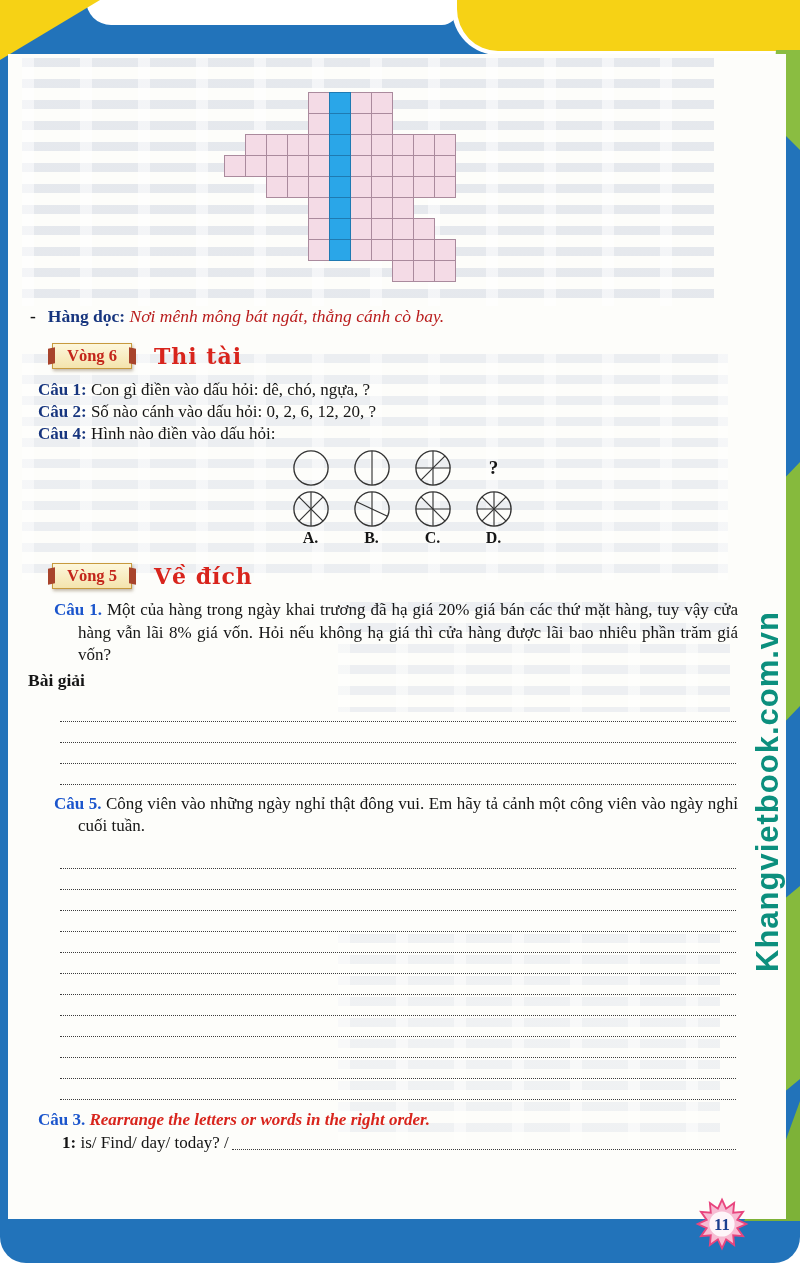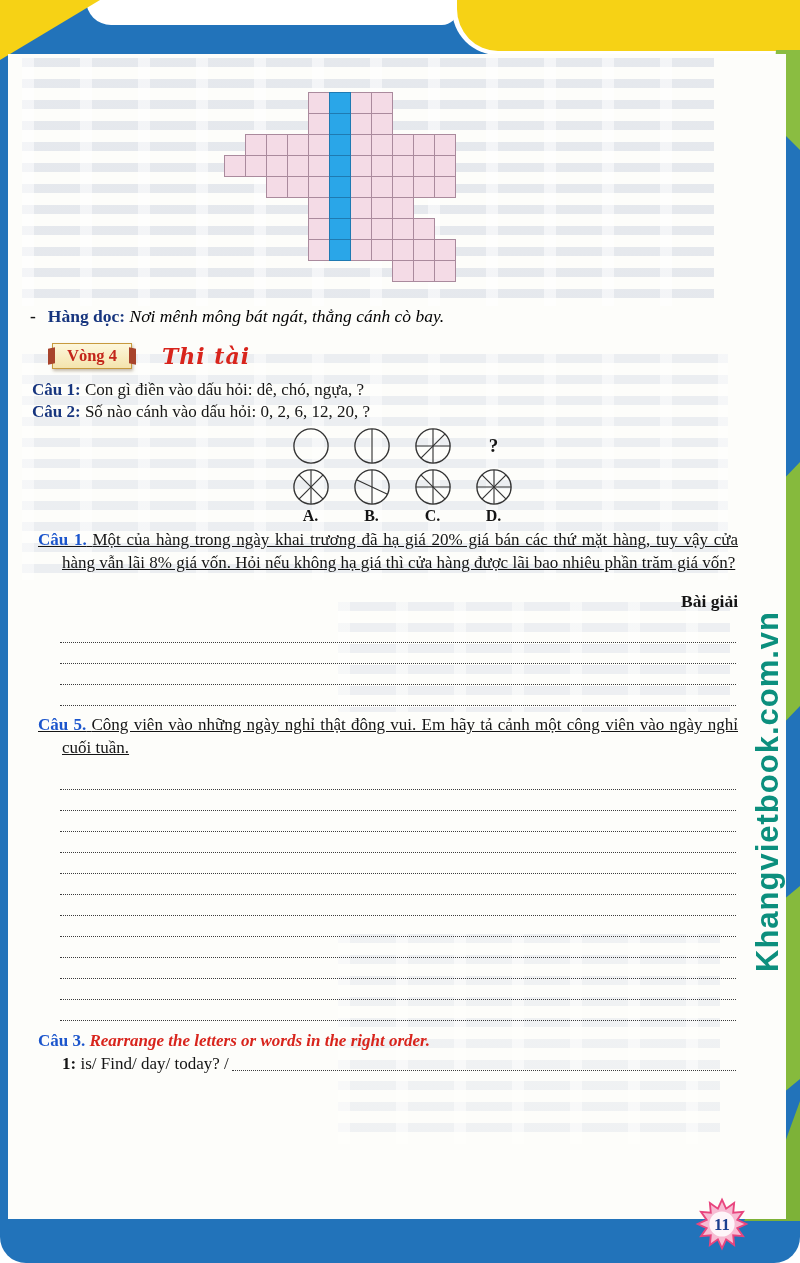--- a/index.html
+++ b/index.html
@@ -34,43 +34,43 @@
   
   #crossword { position:absolute; left:216px; top:38px; width:252px; height:196px; z-index:2; }
   .cell { position:absolute; width:22px; height:22px; background:#f4dbe6; border:1px solid #aa8a9d; }
   .cell.blue { background:#2aa6e8; border-color:#1e7ab2; z-index:1; }
 
   
   .flow { position:absolute; left:20px; right:48px; top:252px; z-index:2; font-size:17px; color:#151515; }
   .clue { margin-left:2px; font-size:17.5px; }
   .clue .dash { font-weight:bold; margin-right:12px; }
   .navy { color:#17357e; font-weight:bold; }
-  .clue i { color:#000000; }
+  .clue i { color:#b91c1c; }
 
   .round-head { margin:14px 0 8px 24px; display:flex; align-items:center; height:30px; }
   .badge { position:relative; display:inline-block; background:linear-gradient(#fdf7dc,#f4e4ad);
     border:1px solid #c79a3e; padding:2px 14px; font-weight:bold; color:#c3261c; font-size:16.5px;
     box-shadow:1px 2px 3px rgba(90,60,20,.35); }
   .badge::before { content:""; position:absolute; left:-5px; top:4px; width:7px; height:16px; background:#a8442c; transform:skewY(-14deg); }
   .badge::after  { content:""; position:absolute; right:-5px; top:4px; width:7px; height:16px; background:#a8442c; transform:skewY(14deg); }
-  .script-title { margin-left:30px; font-family:"DejaVu Serif", serif; font-style:italic; font-weight:bold; font-size:22px; color:#d8241c; letter-spacing:1px; }
-
-  .qline { margin-left:4px; line-height:22px; }
+  .script-title { margin-left:22px; font-family:"DejaVu Serif", serif; font-weight:bold; font-size:22px; color:#d8241c; letter-spacing:1px; }
+
+  .qline { margin-left:10px; line-height:22px; }
   .qline b { color:#17357e; }
 
   #figure { margin:2px 0 0 252px; width:250px; }
   .fig-row { display:flex; }
   .fig-cell { width:61px; height:41px; display:flex; align-items:center; justify-content:center; }
   .qmark { font-weight:bold; font-size:19px; }
   .fig-labels { display:flex; font-weight:bold; font-size:16px; }
   .fig-labels span { width:61px; text-align:center; }
 
-  .para { margin:4px 0 0 10px; padding-left:24px; text-indent:-24px; text-align:justify; line-height:22.5px;text-decoration:underline; }
+  .para { margin:4px 0 0 26px; padding-left:24px; text-indent:-24px; text-align:justify; line-height:22.5px; }
   .para b.blue { color:#1b55cc; }
-  .center-head { text-align:right; font-weight:bold; font-size:17.5px; margin-top:17px; }
+  .center-head { text-align:left; font-weight:bold; font-size:17.5px; margin-top:3px; }
   .lines { margin-top:10px; }
   .dotline { height:21px; border-bottom:1.6px dotted #3c3c3c; margin-left:32px; margin-right:2px; }
   #lines2 { margin-bottom:6px; }
 
   .q3head { margin:10px 0 2px 10px; }
   .q3head b { color:#1b55cc; }
   .q3head i { color:#d8241c; font-weight:bold; }
   .q3item { display:flex; margin-left:34px; line-height:22px; }
   .leader { flex:1; border-bottom:1.6px dotted #3c3c3c; margin:0 2px 4px 3px; }
 
@@ -164,31 +164,35 @@
       </div>
 
     <div class="flow">
 
       <div class="clue">
         <span class="dash">-</span><span class="navy">Hàng dọc:</span>
         <i>Nơi mênh mông bát ngát, thẳng cánh cò bay.</i>
       </div>
 
       <div class="round-head">
-        <span class="badge">Vòng 4</span>
+        <span class="badge">Vòng 6</span>
         <span class="script-title">Thi tài</span>
       </div>
 
       <div class="qline">
         <b>Câu 1:</b>
         <span>Con gì điền vào dấu hỏi: dê, chó, ngựa, ?</span>
       </div>
       <div class="qline">
         <b>Câu 2:</b>
         <span>Số nào cánh vào dấu hỏi: 0, 2, 6, 12, 20, ?</span>
+      </div>
+      <div class="qline">
+        <b>Câu 4:</b>
+        <span>Hình nào điền vào dấu hỏi:</span>
       </div>
 
       <div id="figure">
           <div class="fig-row">
             <div class="fig-cell">
               <svg viewBox="0 0 40 40" width="38" height="38">
                 <circle cx="20" cy="20" r="18" fill="none" stroke="#333" stroke-width="1.4"></circle>
               </svg>
             </div>
             <div class="fig-cell">
@@ -242,20 +246,24 @@
             </div>
           </div>
           <div class="fig-labels">
             <span>A.</span>
             <span>B.</span>
             <span>C.</span>
             <span>D.</span>
           </div>
         </div>
 
+      <div class="round-head">
+        <span class="badge">Vòng 5</span>
+        <span class="script-title">Về đích</span>
+      </div>
 
       <p class="para">
         <b class="blue">Câu 1.</b>
         <span>Một của hàng trong ngày khai trương đã hạ giá 20% giá bán các thứ mặt hàng, tuy vậy cửa hàng vẫn lãi 8% giá vốn. Hỏi nếu không hạ giá thì cửa hàng được lãi bao nhiêu phần trăm giá vốn?</span>
       </p>
       <div class="center-head">Bài giải</div>
       <div class="lines" id="lines1">
           <div class="dotline"></div>
           <div class="dotline"></div>
           <div class="dotline"></div>

